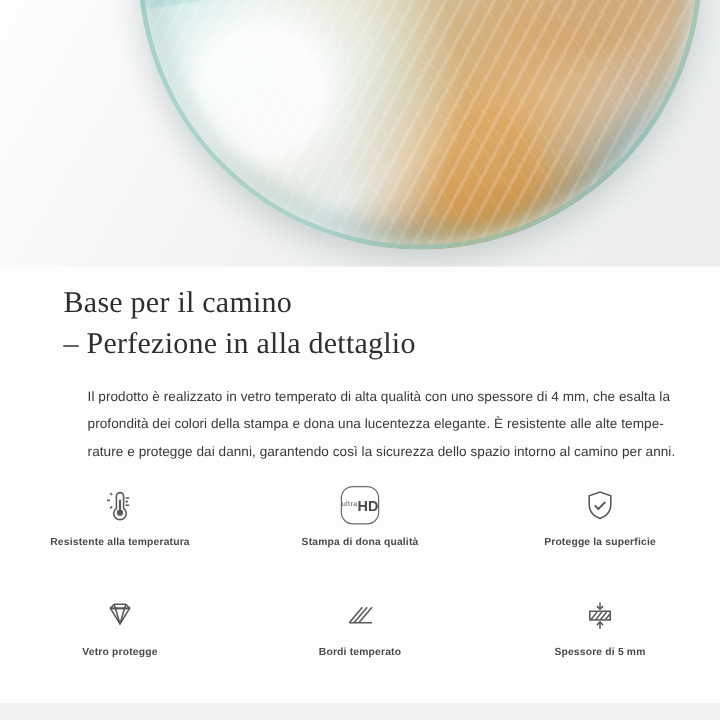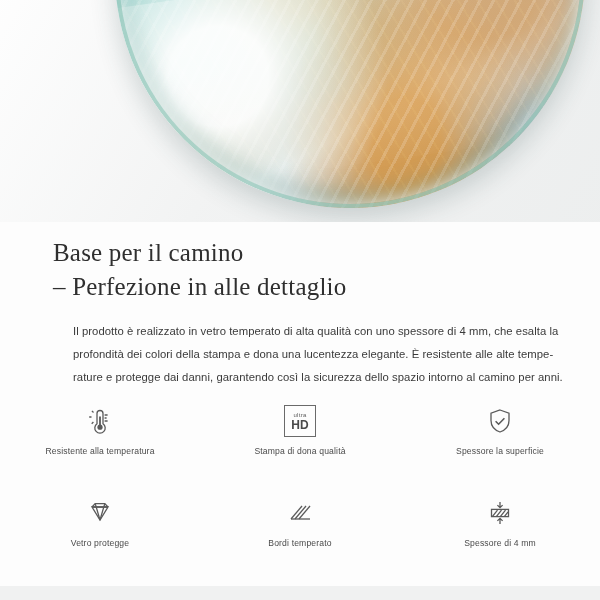--- a/index.html
+++ b/index.html
@@ -143,28 +143,29 @@
     align-items: center;
     justify-content: center;
     color: #5a5a5a;
   }
   .feature-label {
     margin-top: 2px;
     font-size: 8.6px;
     color: #4a4a4a;
     letter-spacing: .15px;
     text-align: center;
+    font-weight: bold;
   }
   .hd-badge {
     width: 30px;
     height: 30px;
     border: 1.4px solid #6a6a6a;
-    border-radius: 0;
+    border-radius: 10px;
     display: flex;
-    flex-direction: column;
+    flex-direction: row;
     align-items: center;
     justify-content: center;
     line-height: 1;
     text-align: center;
   }
   .hd-badge .ultra {
     font-size: 6px;
     letter-spacing: .3px;
     color: #5a5a5a;
   }
@@ -196,21 +197,21 @@
       <div class="disc-art"></div>
       <div class="disc-gloss"></div>
       <div class="disc-edge"></div>
     </div>
 
   </div>
 
   <div class="content">
     <h1 class="headline">
       <span class="line">Base per il camino</span>
-      <span class="line">– Perfezione in alle dettaglio</span>
+      <span class="line">– Perfezione in alla dettaglio</span>
     </h1>
     <p class="body-copy">
       <span>Il prodotto è realizzato in vetro temperato di alta qualità con uno spessore di 4 mm, che esalta</span>
       <span>la profondità dei colori della stampa e dona una lucentezza elegante. È resistente alle alte tempe-</span>
       <span>rature e protegge dai danni, garantendo così la sicurezza dello spazio intorno al camino per anni.</span>
     </p>
   </div>
 
   <div class="features">
 
@@ -237,21 +238,21 @@
       <div class="feature-label">Stampa di dona qualità</div>
     </div>
 
     <div class="feature">
       <div class="feature-icon">
         <svg width="36" height="36" viewBox="0 0 36 36" fill="none" stroke="#5a5a5a" stroke-width="1.3">
           <path d="M18 7l9 3.2v7.3c0 5.5-3.7 9.6-9 11.5-5.3-1.9-9-6-9-11.5V10.2L18 7z"></path>
           <path d="M13.6 18.2l3 3 5.8-5.9" stroke-width="1.6"></path>
         </svg>
       </div>
-      <div class="feature-label">Spessore la superficie</div>
+      <div class="feature-label">Protegge la superficie</div>
     </div>
 
     <div class="feature">
       <div class="feature-icon">
         <svg width="36" height="36" viewBox="0 0 36 36" fill="none" stroke="#5a5a5a" stroke-width="1.3">
           <path d="M10 12h16l-8 13-8-13z"></path>
           <path d="M10 12l3.2-3.4h9.6L26 12"></path>
           <path d="M13.2 8.6L18 25M22.8 8.6L18 25M10 12h16"></path>
         </svg>
       </div>
@@ -272,19 +273,19 @@
 
     <div class="feature">
       <div class="feature-icon">
         <svg width="36" height="36" viewBox="0 0 36 36" fill="none" stroke="#5a5a5a" stroke-width="1.3">
           <path d="M18 7v5.2M15.4 10.1L18 12.7l2.6-2.6"></path>
           <path d="M18 29v-5.2M15.4 25.9L18 23.3l2.6 2.6"></path>
           <rect x="9.5" y="14.4" width="17" height="7.2"></rect>
           <path d="M10.5 21.3l5-6.2M14.5 21.3l5-6.2M18.5 21.3l5-6.2M22.5 21.3l3.6-4.5"></path>
         </svg>
       </div>
-      <div class="feature-label">Spessore di 4 mm</div>
+      <div class="feature-label">Spessore di 5 mm</div>
     </div>
 
   </div>
 
   <div class="bottom-strip"></div>
 </div>
 
 </body></html>

